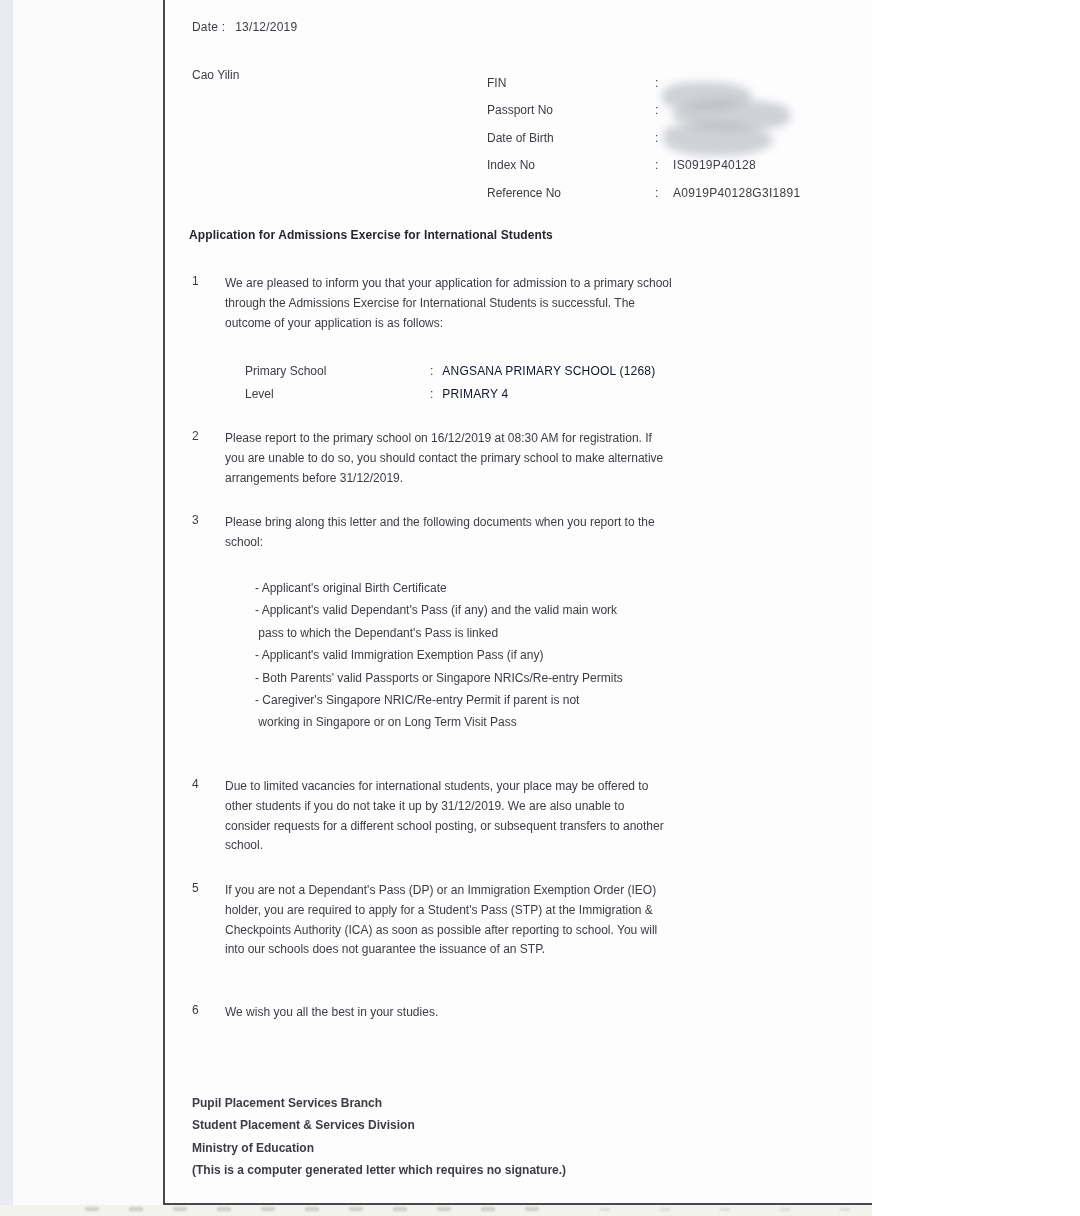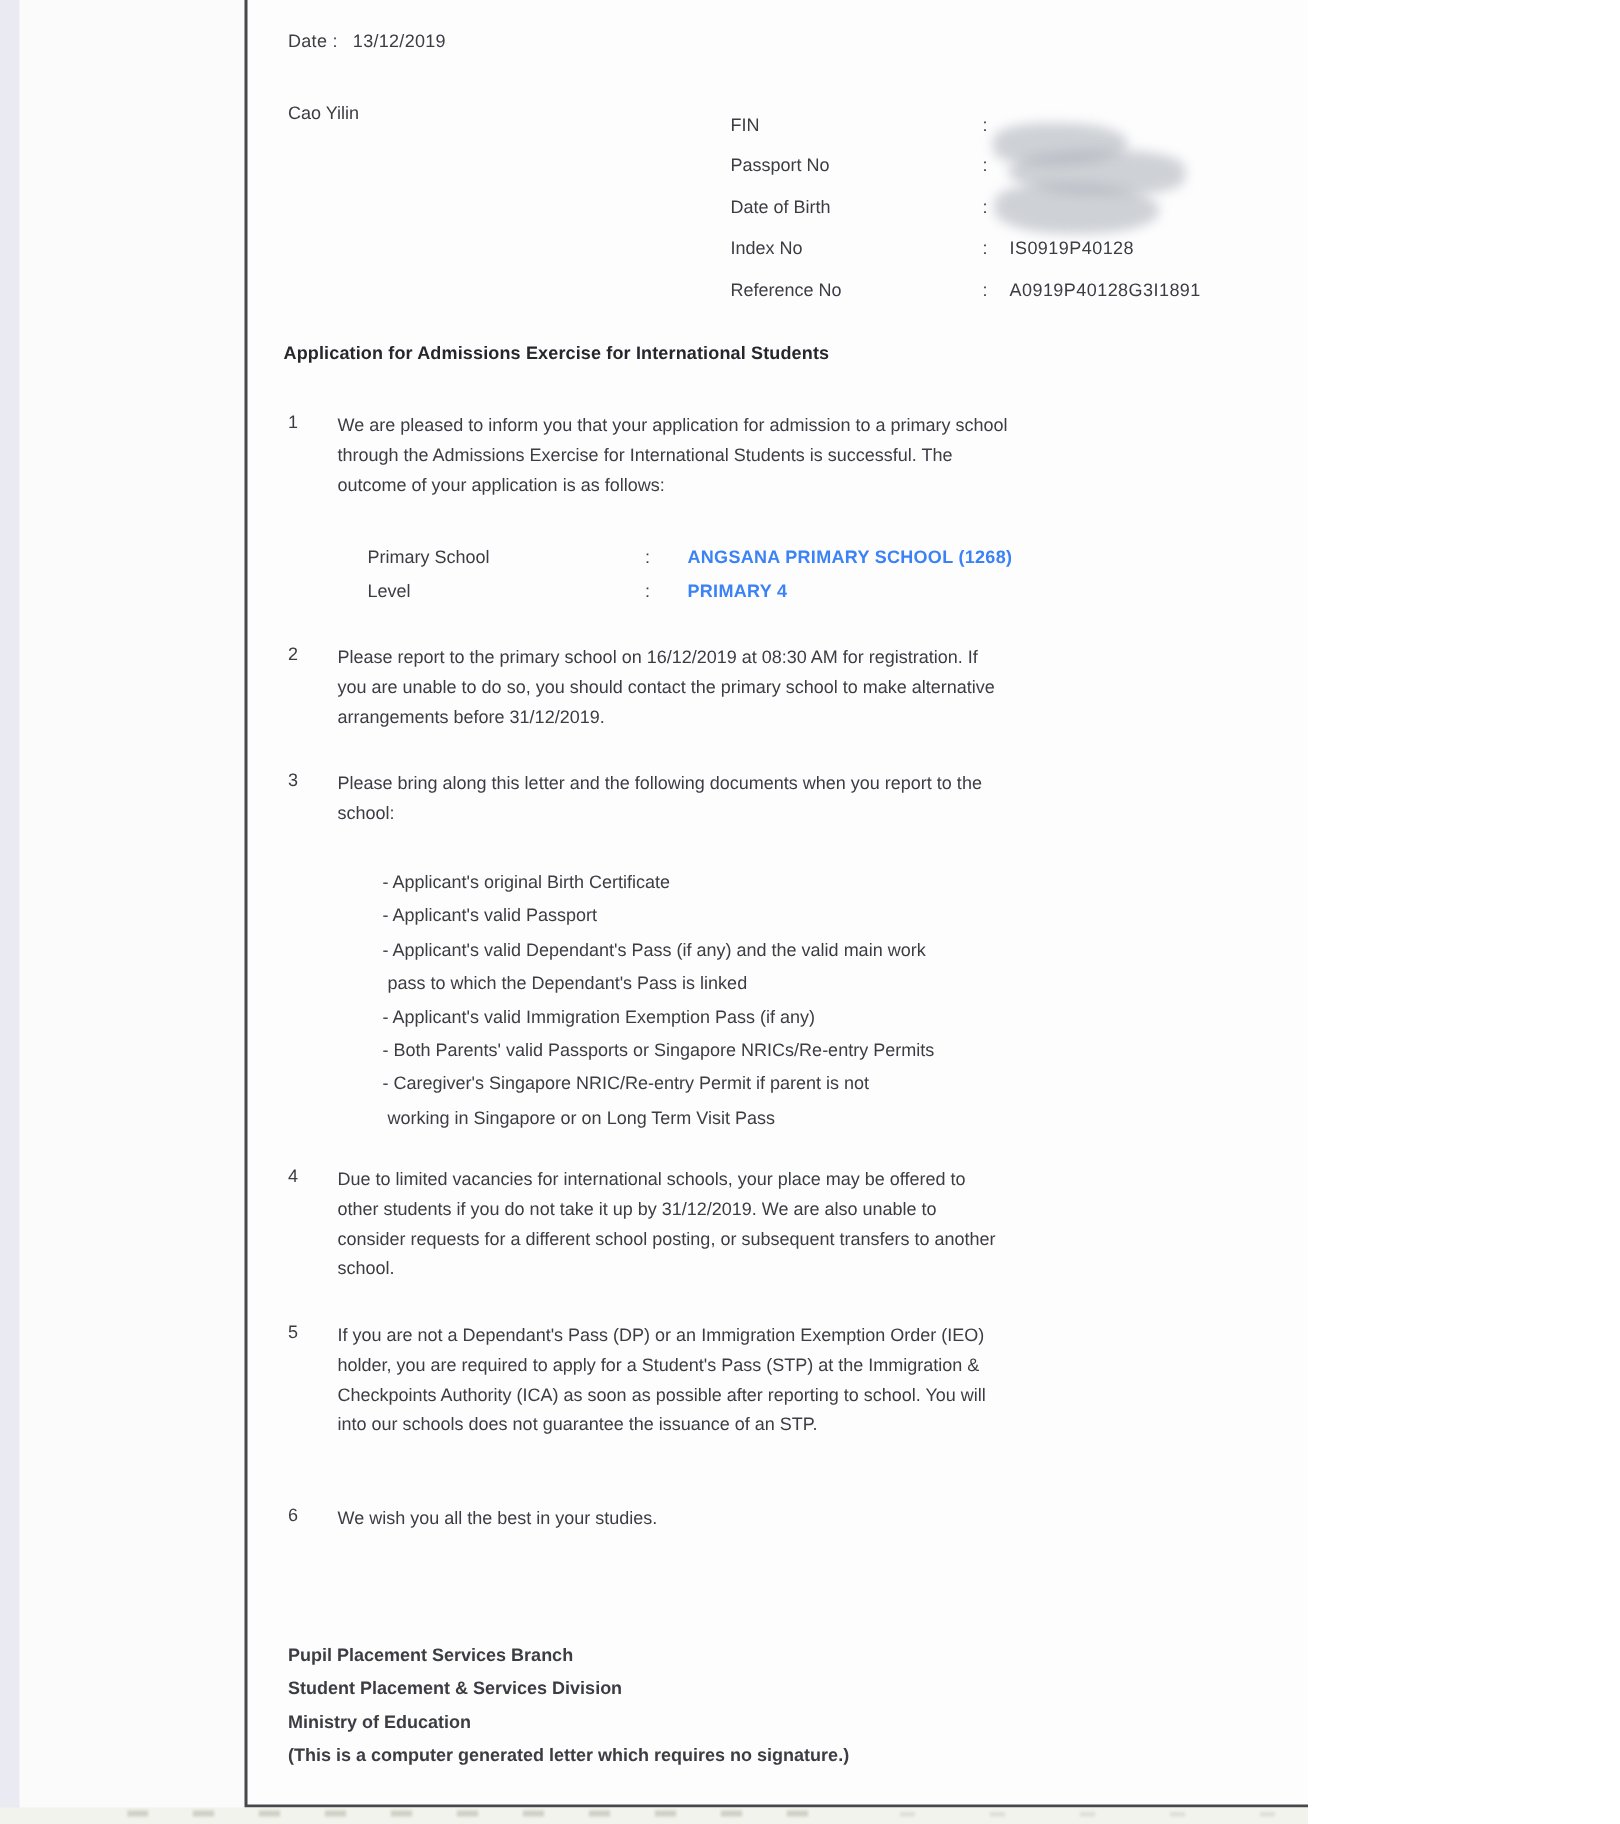--- a/index.html
+++ b/index.html
@@ -40,21 +40,21 @@
   .title { position:absolute; left:24px; top:228px; font-weight:bold; color:#26272c; letter-spacing:.1px; }
 
   .para { position:absolute; left:27px; }
   .para .pnum { position:absolute; left:0; top:0; }
   .para .plines { margin-left:33px; width:690px; }
   .para .plines div { height:19.8px; line-height:19.8px; white-space:nowrap; }
 
   .school { position:absolute; left:80px; top:360px; }
   .school .srow { height:23.2px; line-height:23.2px; white-space:nowrap; }
   .school .slabel { display:inline-block; width:185px; }
-  .school .svalue { font-weight:bold; color:#3b82f6; margin-left:25px; letter-spacing:.2px; }
+  .school .svalue { font-weight:normal; color:#0f172a; margin-left:9px; letter-spacing:.2px; }
 
   .doclist { position:absolute; left:90px; top:577px; }
   .doclist div { height:22.4px; line-height:22.4px; white-space:pre; }
 
   .footer { position:absolute; left:27px; top:1092px; }
   .footer div { height:22.4px; line-height:22.4px; white-space:nowrap;font-weight:bold; }
 
   .bottom-strip { position:absolute; left:0; top:1205px; width:1080px; height:11px; background:#f2f3ec; }
   .bottom-strip .marks {
     position:absolute; left:85px; top:2px; width:480px; height:4px;
@@ -120,32 +120,31 @@
       </div>
     <div class="para" style="top:513px">
         <span class="pnum">3</span>
         <div class="plines">
           <div>Please bring along this letter and the following documents when you report to the</div>
           <div>school:</div>
         </div>
       </div>
     <div class="doclist" id="doclist">
         <div>- Applicant's original Birth Certificate</div>
-        <div>- Applicant's valid Passport</div>
         <div>- Applicant's valid Dependant's Pass (if any) and the valid main work</div>
         <div> pass to which the Dependant's Pass is linked</div>
         <div>- Applicant's valid Immigration Exemption Pass (if any)</div>
         <div>- Both Parents' valid Passports or Singapore NRICs/Re-entry Permits</div>
         <div>- Caregiver's Singapore NRIC/Re-entry Permit if parent is not</div>
         <div> working in Singapore or on Long Term Visit Pass</div>
       </div>
     <div class="para" style="top:777px">
         <span class="pnum">4</span>
         <div class="plines">
-          <div>Due to limited vacancies for international schools, your place may be offered to</div>
+          <div>Due to limited vacancies for international students, your place may be offered to</div>
           <div>other students if you do not take it up by 31/12/2019. We are also unable to</div>
           <div>consider requests for a different school posting, or subsequent transfers to another</div>
           <div>school.</div>
         </div>
       </div>
     <div class="para" style="top:881px">
         <span class="pnum">5</span>
         <div class="plines">
           <div>If you are not a Dependant's Pass (DP) or an Immigration Exemption Order (IEO)</div>
           <div>holder, you are required to apply for a Student's Pass (STP) at the Immigration &amp;</div>

